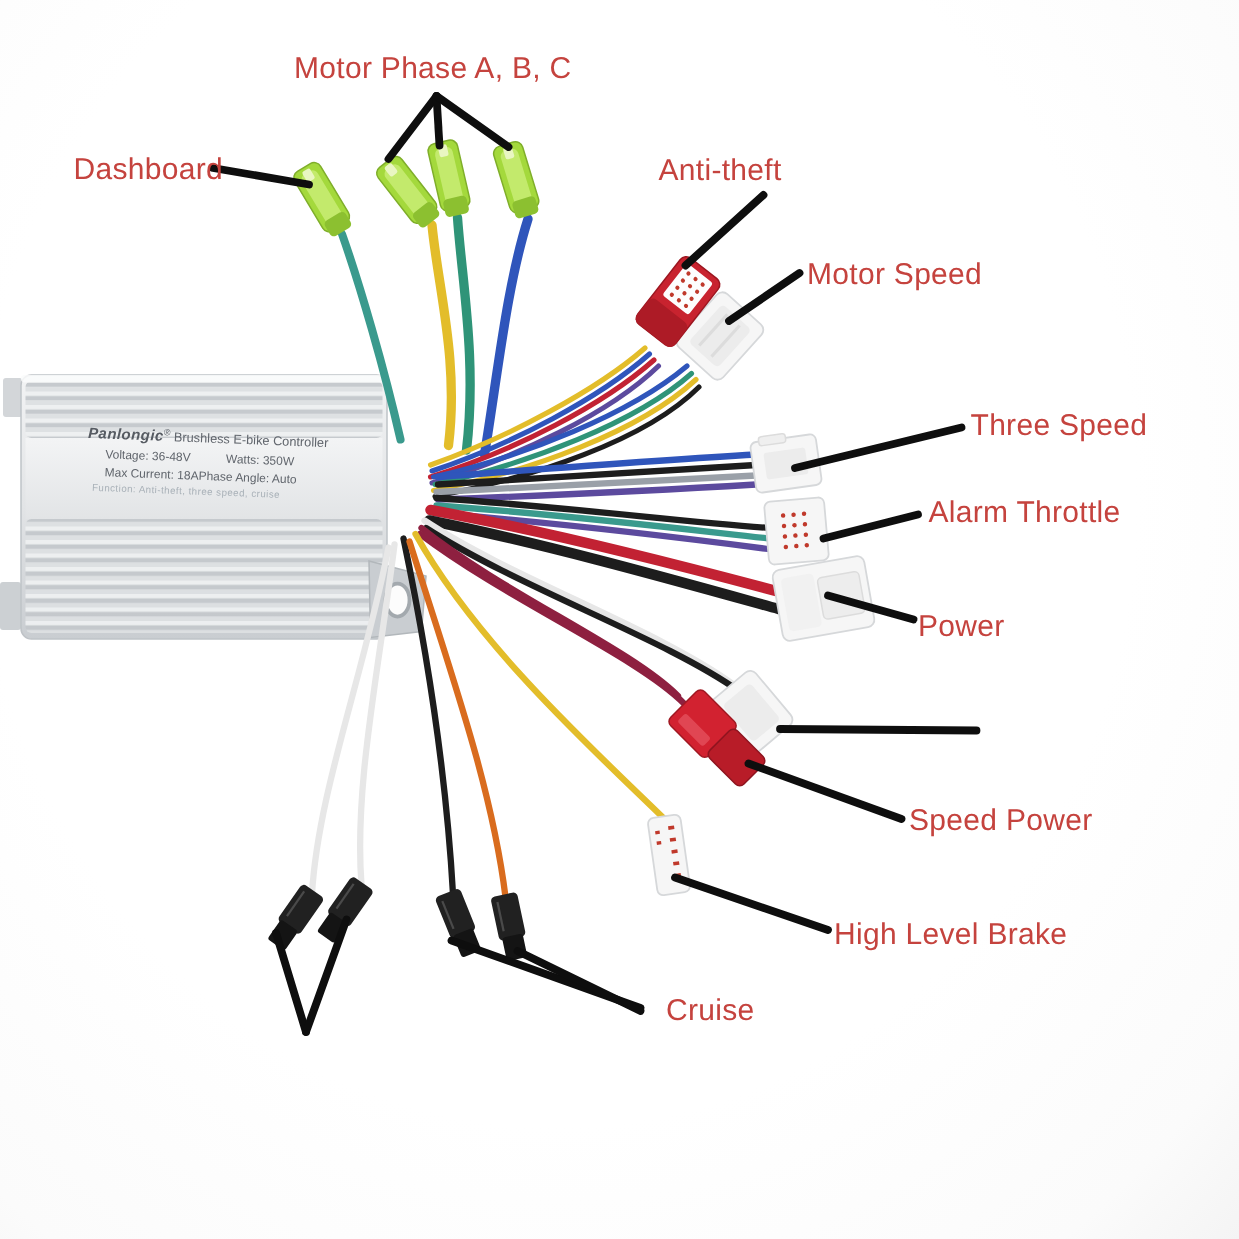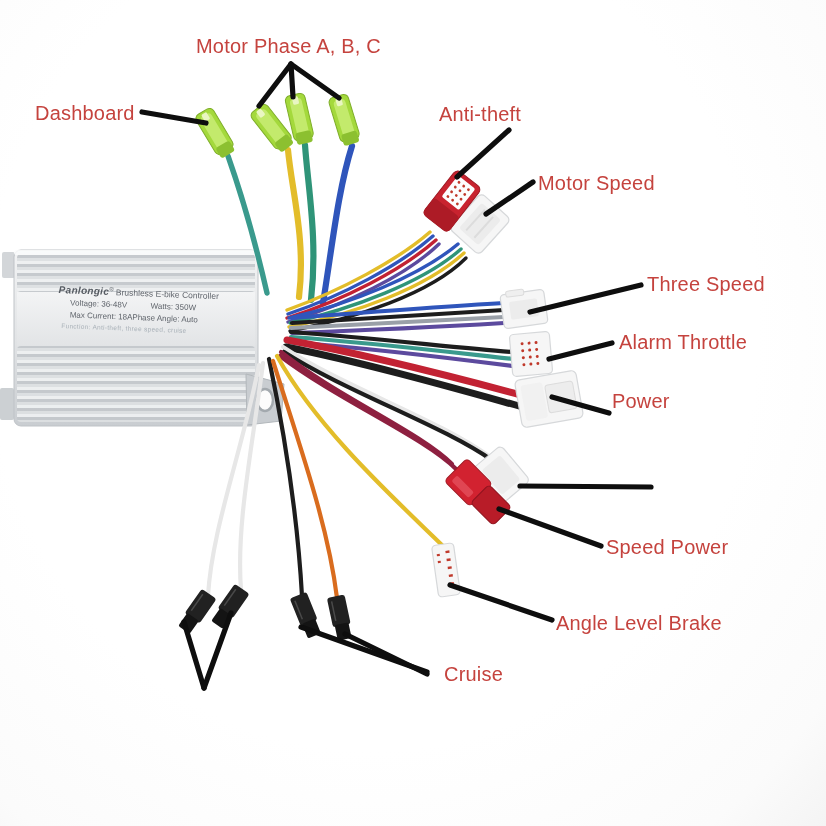--- a/index.html
+++ b/index.html
@@ -265,28 +265,28 @@
       <line class="arrow" x1="601" y1="546" x2="499" y2="509"></line>
       <line class="arrow" x1="552" y1="620" x2="450" y2="585"></line>
       <line class="arrow" x1="427" y1="672" x2="301" y2="627"></line>
       <line class="arrow" x1="427" y1="674" x2="345" y2="634"></line>
       <line class="arrow" x1="204" y1="688" x2="184" y2="622"></line>
       <line class="arrow" x1="204" y1="688" x2="231" y2="613"></line>
     </g>
   </svg>
 
   <div class="callout" style="left:196px;top:35px">Motor Phase A, B, C</div>
-  <div class="callout" style="left:35px;top:102px">Dashboard</div>
+  <div class="callout" style="left:49px;top:102px">Dashboard</div>
   <div class="callout" style="left:439px;top:103px">Anti-theft</div>
   <div class="callout" style="left:538px;top:172px">Motor Speed</div>
   <div class="callout" style="left:647px;top:273px">Three Speed</div>
   <div class="callout" style="left:619px;top:331px">Alarm Throttle</div>
-  <div class="callout" style="left:612px;top:390px">Power</div>
+  <div class="callout" style="left:612px;top:407px">Power</div>
   <div class="callout" style="left:606px;top:536px">Speed Power</div>
-  <div class="callout" style="left:556px;top:612px">Angle Level Brake</div>
+  <div class="callout" style="left:556px;top:612px">High Level Brake</div>
   <div class="callout" style="left:444px;top:663px">Cruise</div>
 
   <div class="ctrl-text">
     <div class="ctrl-line1">
       <span class="ctrl-brand">Panlongic</span><span class="ctrl-sup">®</span>
       <span>Brushless E-bike Controller</span>
     </div>
     <div class="ctrl-row">
       <span>Voltage: 36-48V</span>
       <span>Watts: 350W</span>

